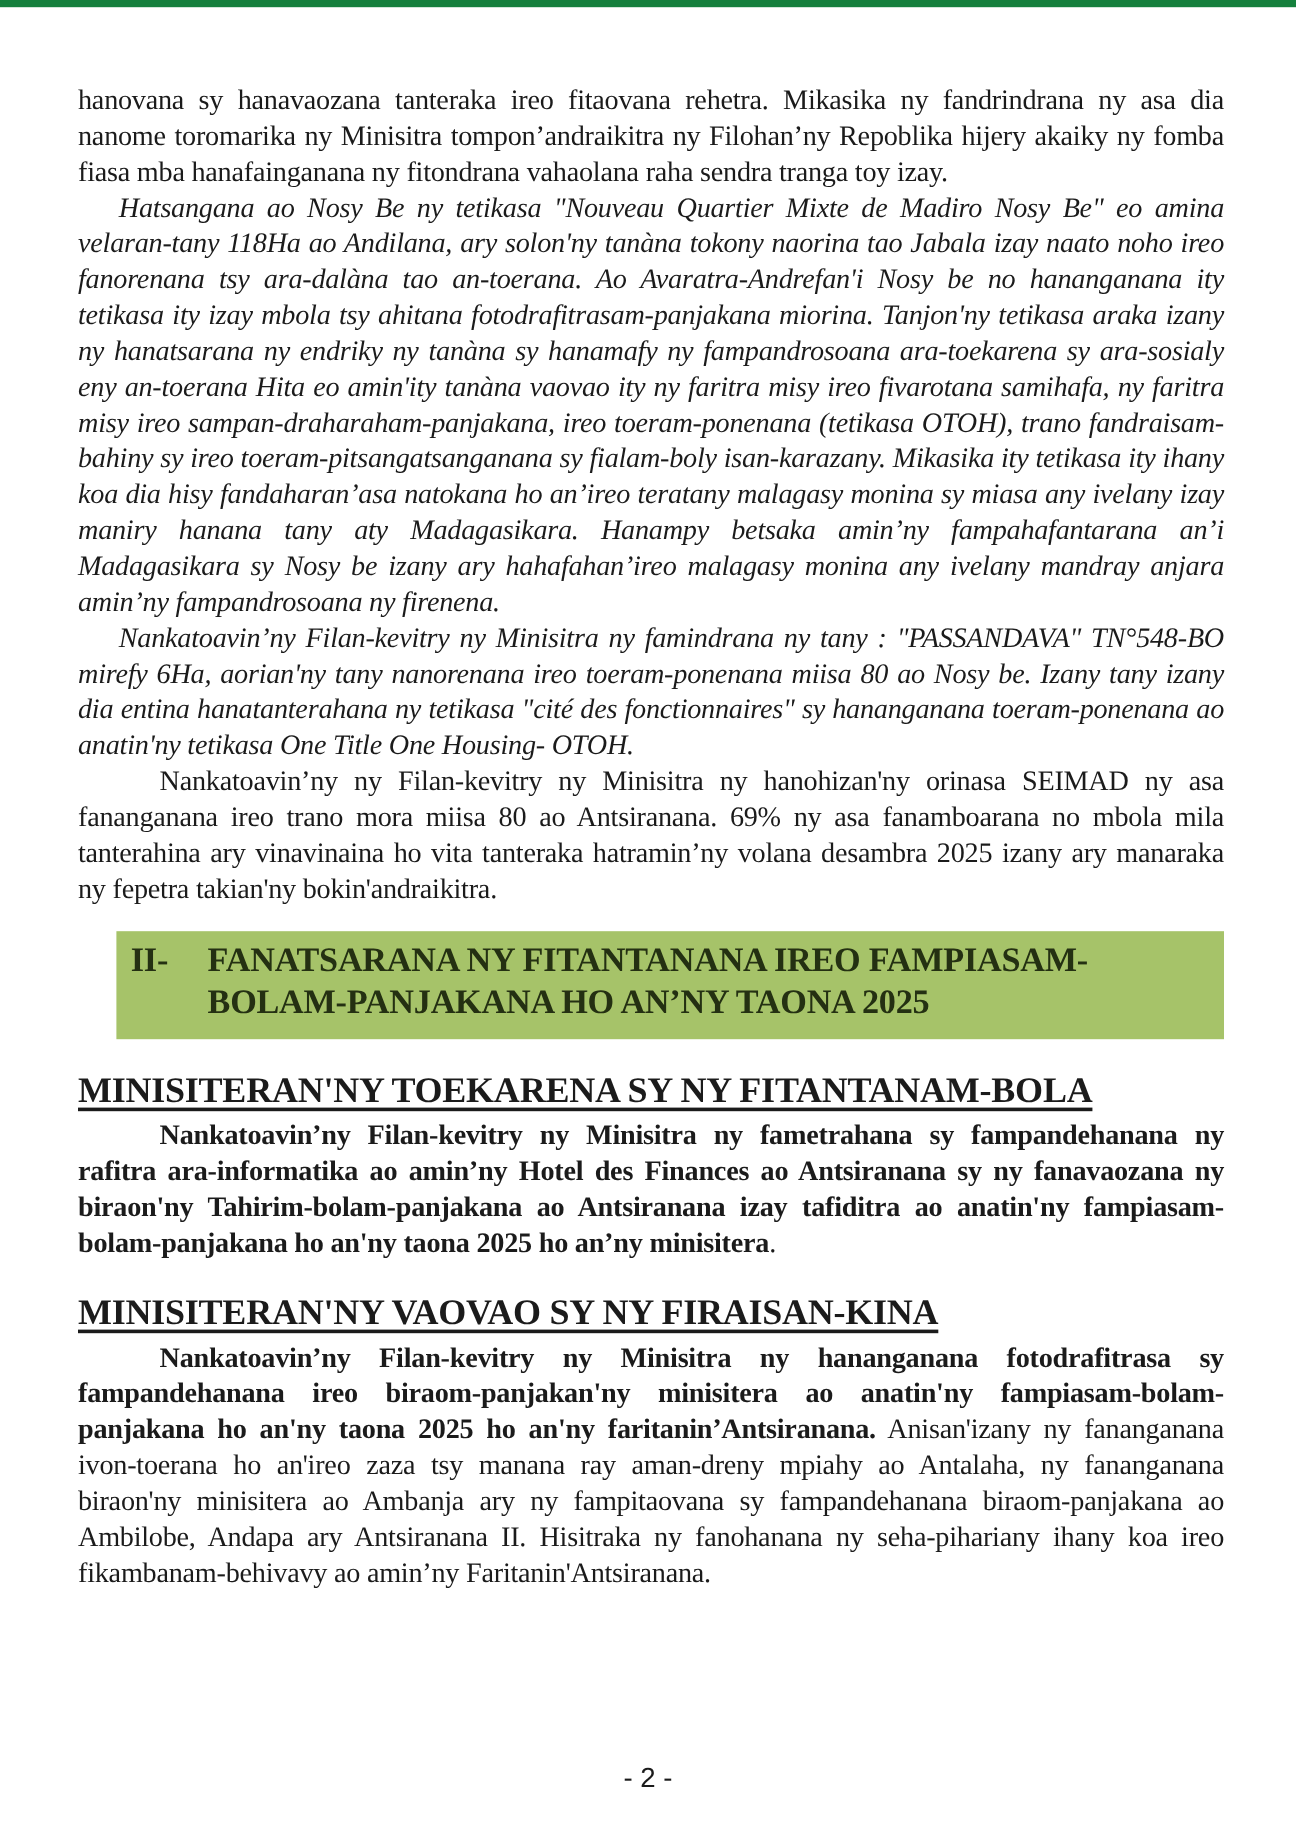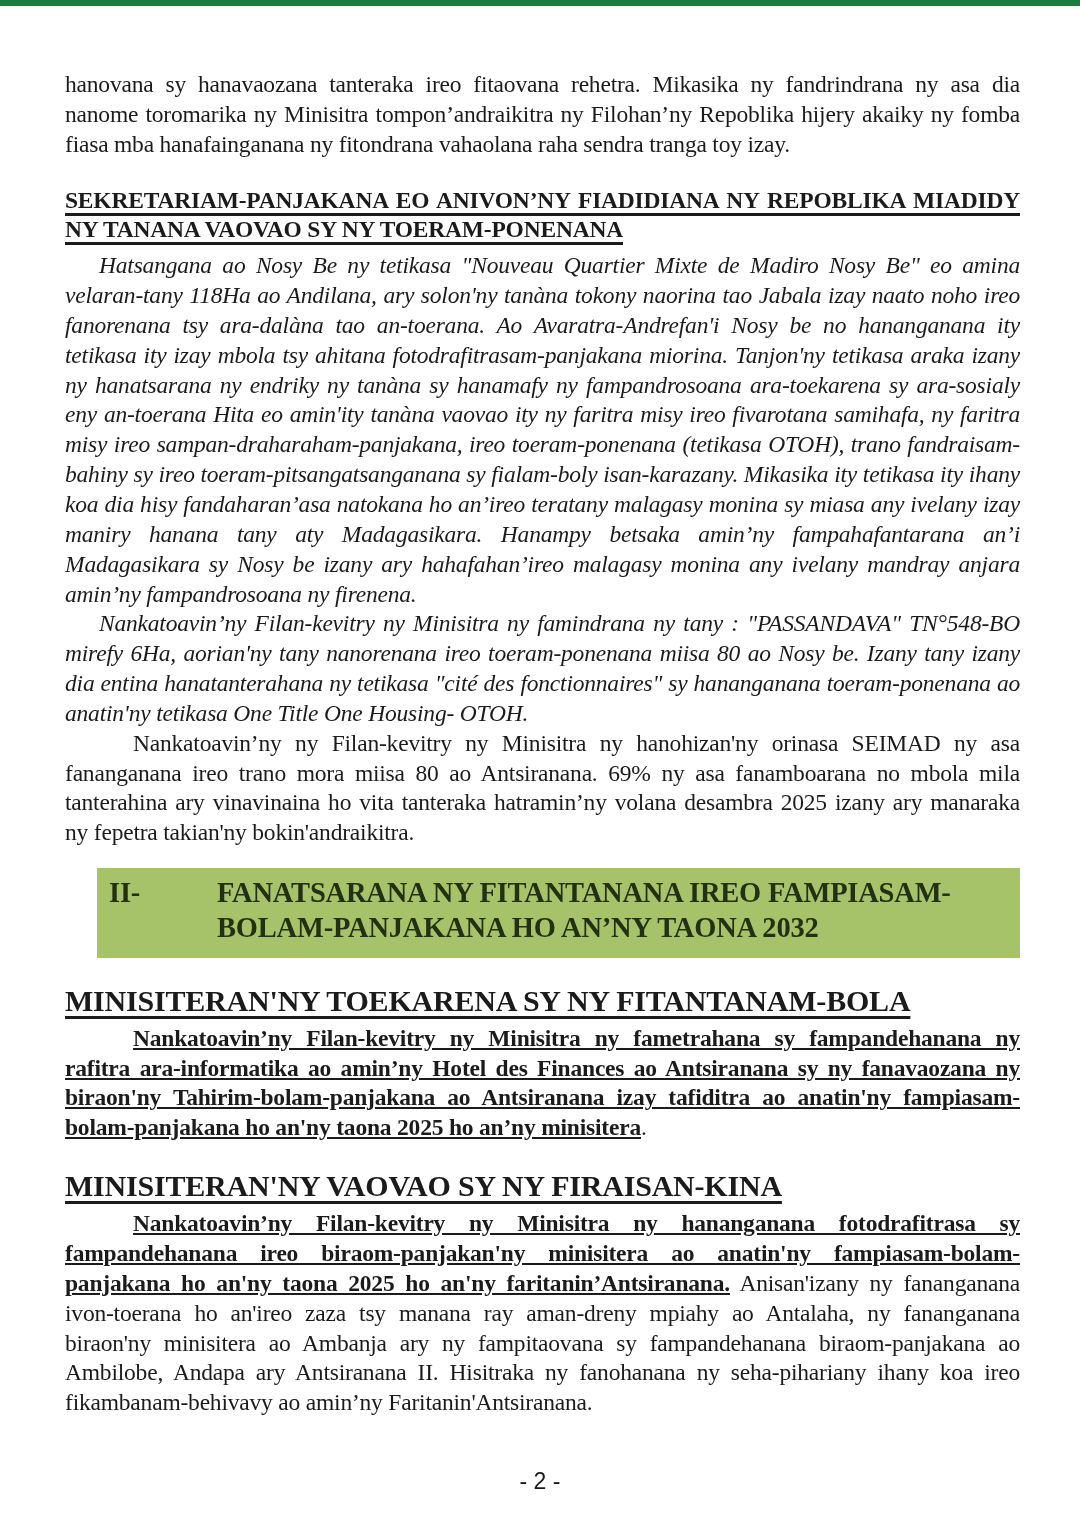--- a/index.html
+++ b/index.html
@@ -42,32 +42,31 @@
   }
   .sub-heading {
     margin: 24px 0 4px 0;
     font-weight: bold;
     font-size: 30px;
     text-decoration: underline;
     text-decoration-thickness: 2.5px;
     text-underline-offset: 5px;
     letter-spacing: -0.2px;
   }
-  .bold { font-weight: bold; text-decoration: underline; }
+  .bold { font-weight: bold; }
   .banner {
     display: flex;
     align-items: flex-start;
     box-sizing: border-box;
     margin: 20px 0 4px 32px;
     padding: 8px 26px 12px 12px;
     font-weight: bold;
     font-size: 28.5px;
     line-height: 1.22;
     letter-spacing: -0.2px;
-    gap: 44px;
   }
   .banner .numeral {
     flex: 0 0 64px;
   }
   .banner .banner-title {
     flex: 1 1 auto;
     max-width: 800px;
   }
   .page-number {
     position: absolute;
@@ -80,31 +79,30 @@
     color: #1b1b1b;
   }
 </style>
 </head>
 <body>
 
 <div class="page">
 
   <p class="body">hanovana sy hanavaozana tanteraka ireo fitaovana rehetra. Mikasika ny fandrindrana ny asa dia nanome toromarika ny Minisitra tompon’andraikitra ny Filohan’ny Repoblika hijery akaiky ny fomba fiasa mba hanafainganana ny fitondrana vahaolana raha sendra tranga toy izay.</p>
 
-  <h2 class="heading">SEKRETARIAM-PANJAKANA EO ANIVON’NY FIADIDIANA NY REPOBLIKA MIADIDY NY TANANA VAOVAO SY NY TOERAM-PONENANA </h2>
 
   <p class="body indent-sm">Hatsangana ao Nosy Be ny tetikasa "Nouveau Quartier Mixte de Madiro Nosy Be" eo amina velaran-tany 118Ha ao Andilana, ary solon'ny tanàna tokony naorina tao Jabala izay naato noho ireo fanorenana tsy ara-dalàna tao an-toerana. Ao Avaratra-Andrefan'i Nosy be no hananganana ity tetikasa ity izay mbola tsy ahitana fotodrafitrasam-panjakana miorina. Tanjon'ny tetikasa araka izany ny hanatsarana ny endriky ny tanàna sy hanamafy ny fampandrosoana ara-toekarena sy ara-sosialy eny an-toerana Hita eo amin'ity tanàna vaovao ity ny faritra misy ireo fivarotana samihafa, ny faritra misy ireo sampan-draharaham-panjakana, ireo toeram-ponenana (tetikasa OTOH), trano fandraisam-bahiny sy ireo toeram-pitsangatsanganana sy fialam-boly isan-karazany. Mikasika ity tetikasa ity ihany koa dia hisy fandaharan’asa natokana ho an’ireo teratany malagasy monina sy miasa any ivelany izay maniry hanana tany aty Madagasikara. Hanampy betsaka amin’ny fampahafantarana an’i Madagasikara sy Nosy be izany ary hahafahan’ireo malagasy monina any ivelany mandray anjara amin’ny fampandrosoana ny firenena.</p>
 
   <p class="body indent-sm mt-lg">Nankatoavin’ny Filan-kevitry ny Minisitra ny famindrana ny tany : "PASSANDAVA" TN°548-BO mirefy 6Ha, aorian'ny tany nanorenana ireo toeram-ponenana miisa 80 ao Nosy be. Izany tany izany dia entina hanatanterahana ny tetikasa "cité des fonctionnaires" sy hananganana toeram-ponenana ao anatin'ny tetikasa One Title One Housing- OTOH.</p>
 
   <p class="body indent-lg mt-md">Nankatoavin’ny ny Filan-kevitry ny Minisitra ny hanohizan'ny orinasa SEIMAD ny asa fananganana ireo trano mora miisa 80 ao Antsiranana. 69% ny asa fanamboarana no mbola mila tanterahina ary vinavinaina ho vita tanteraka hatramin’ny volana desambra 2025 izany ary manaraka ny fepetra takian'ny bokin'andraikitra.</p>
 
   <div class="banner" id="banner" style="background: rgb(166, 195, 105); color: rgb(36, 48, 18);">
     <span class="numeral">II-</span>
-    <span class="banner-title">FANATSARANA NY FITANTANANA IREO FAMPIASAM-BOLAM-PANJAKANA HO AN’NY TAONA 2032</span>
+    <span class="banner-title">FANATSARANA NY FITANTANANA IREO FAMPIASAM-BOLAM-PANJAKANA HO AN’NY TAONA 2025</span>
   </div>
 
   <h3 class="sub-heading">MINISITERAN'NY TOEKARENA SY NY FITANTANAM-BOLA </h3>
   <p class="body indent-lg"><span class="bold">Nankatoavin’ny Filan-kevitry ny Minisitra ny fametrahana sy fampandehanana ny rafitra ara-informatika ao amin’ny Hotel des Finances ao Antsiranana sy ny fanavaozana ny biraon'ny Tahirim-bolam-panjakana ao Antsiranana izay tafiditra ao anatin'ny fampiasam-bolam-panjakana ho an'ny taona 2025 ho an’ny minisitera</span><span>.</span></p>
 
   <h3 class="sub-heading">MINISITERAN'NY VAOVAO SY NY FIRAISAN-KINA </h3>
   <p class="body indent-lg"><span class="bold">Nankatoavin’ny Filan-kevitry ny Minisitra ny hananganana fotodrafitrasa sy fampandehanana ireo biraom-panjakan'ny minisitera ao anatin'ny fampiasam-bolam-panjakana ho an'ny taona 2025 ho an'ny faritanin’Antsiranana.</span><span> Anisan'izany ny fananganana ivon-toerana ho an'ireo zaza tsy manana ray aman-dreny mpiahy ao Antalaha, ny fananganana biraon'ny minisitera ao Ambanja ary ny fampitaovana sy fampandehanana biraom-panjakana ao Ambilobe, Andapa ary Antsiranana II. Hisitraka ny fanohanana ny seha-pihariany ihany koa ireo fikambanam-behivavy ao amin’ny Faritanin'Antsiranana.</span></p>
 
   <div class="page-number">- 2 -</div>
 

